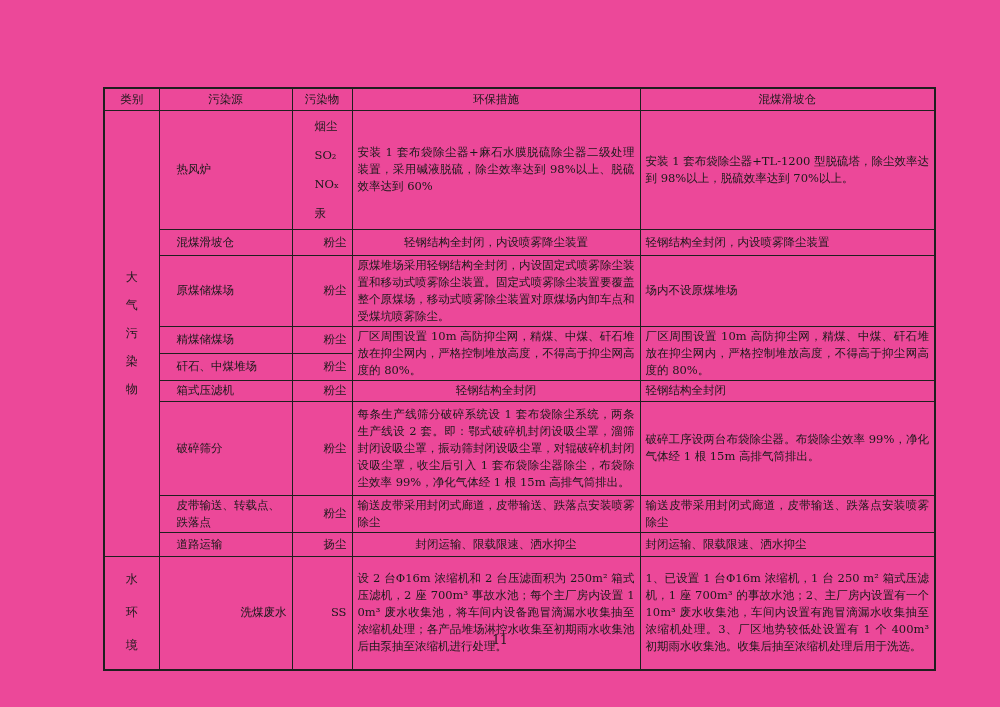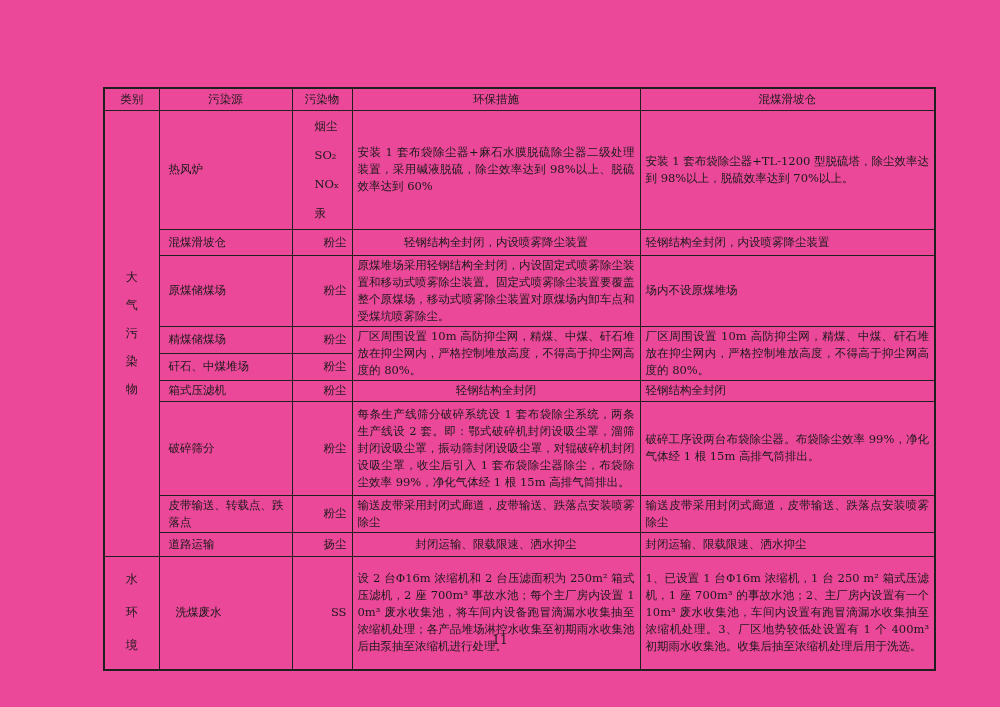--- a/index.html
+++ b/index.html
@@ -21,22 +21,22 @@
   td,th{
     padding:1px 5px;font-weight:normal;vertical-align:middle;
     overflow:hidden;word-break:break-all;
   }
   th{text-align:center;}
   .cat{
     text-align:center;white-space:pre-line;line-height:28px;
     font-size:12px;padding:0;
   }
   .cat.water{line-height:33px;}
-  .src{text-align:left;padding-left:9px;}
-  .src.center{text-align:left;padding-left:16px;}
+  .src{text-align:left;padding-left:17px;}
+  .src.center{text-align:right;padding-left:16px;}
   .pol{text-align:right;}
   .pol.multiline{
     text-align:left;white-space:pre-line;line-height:29px;
     padding-left:22px;vertical-align:middle;
   }
   .txt{text-align:justify;}
   .txt.center{text-align:center;}
   tr.hdr{height:22px;}
   tr.r1{height:96px;}
   tr.r2{height:26px;}

